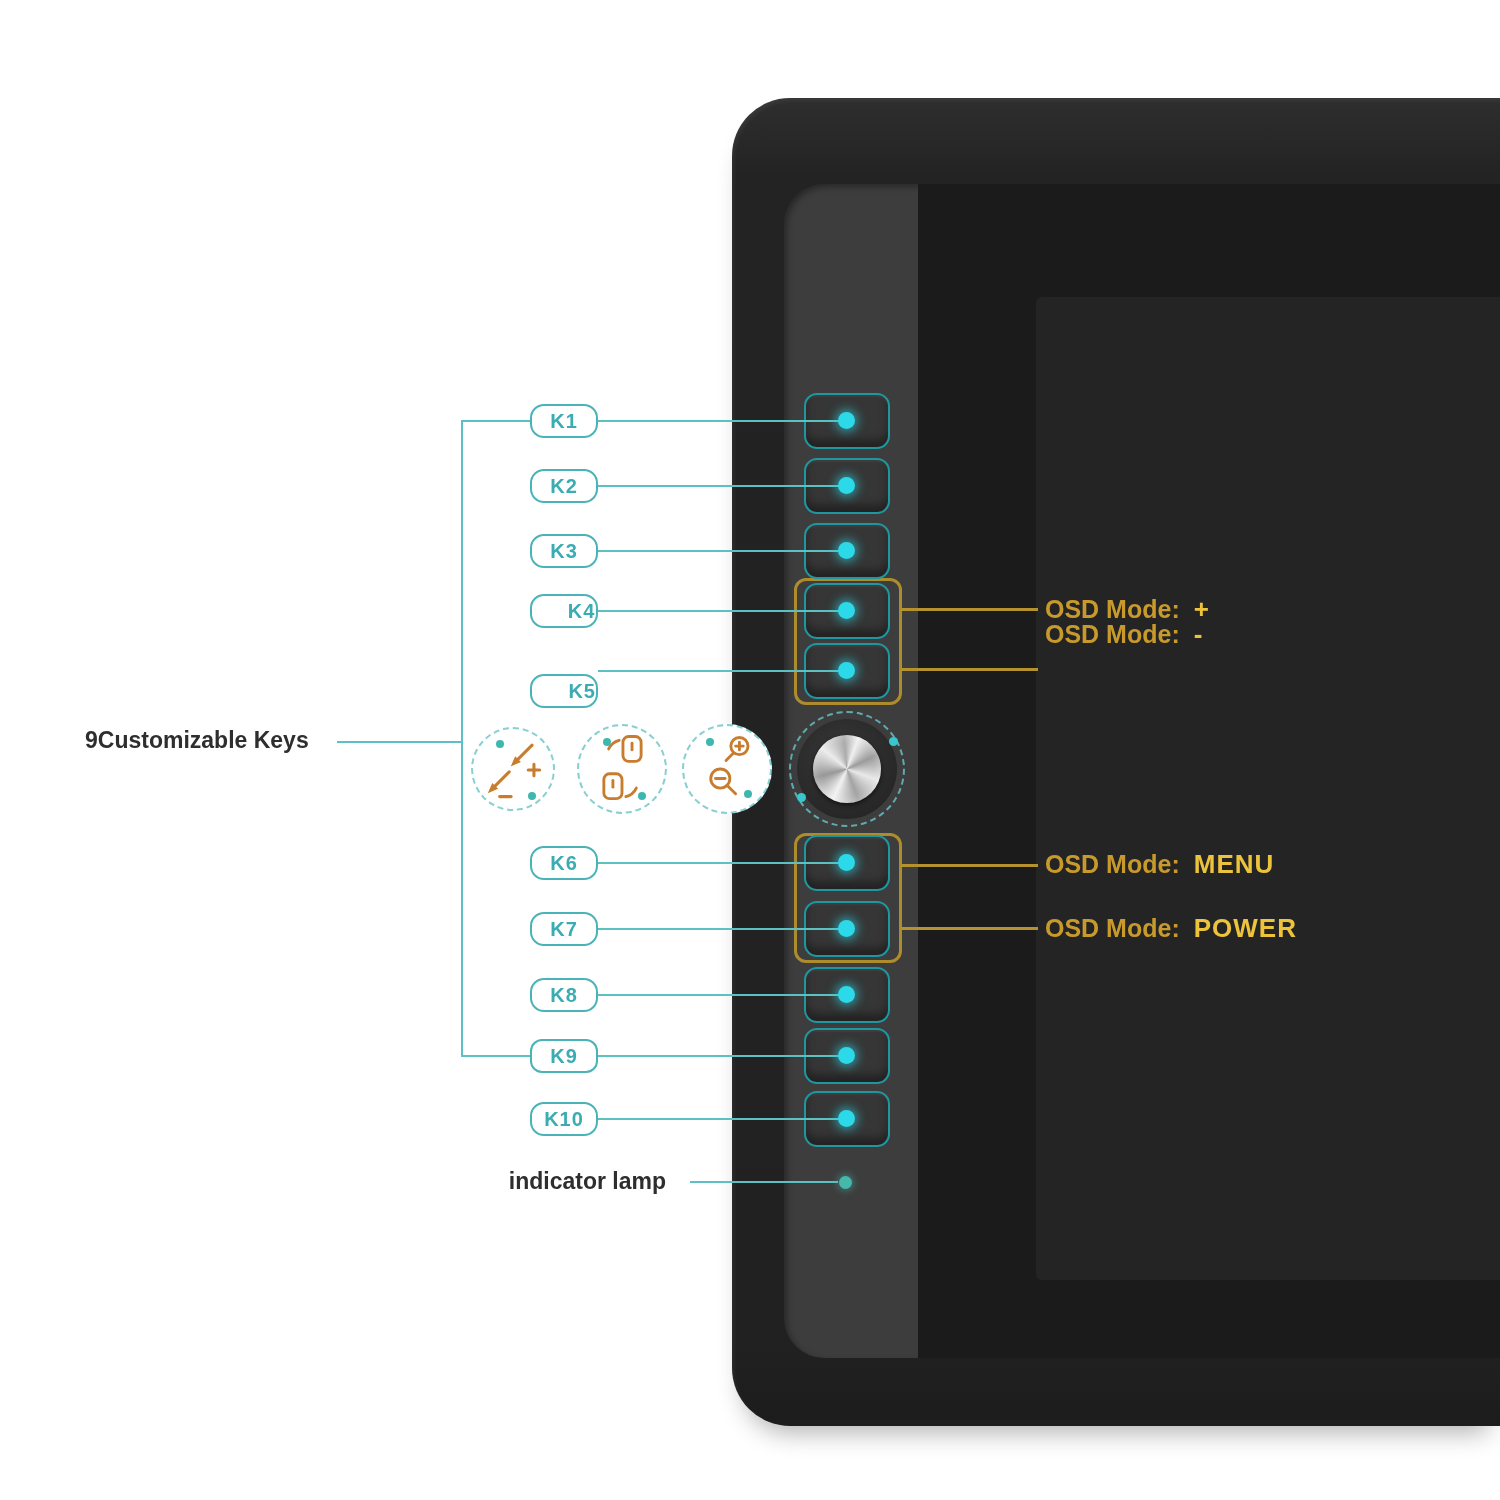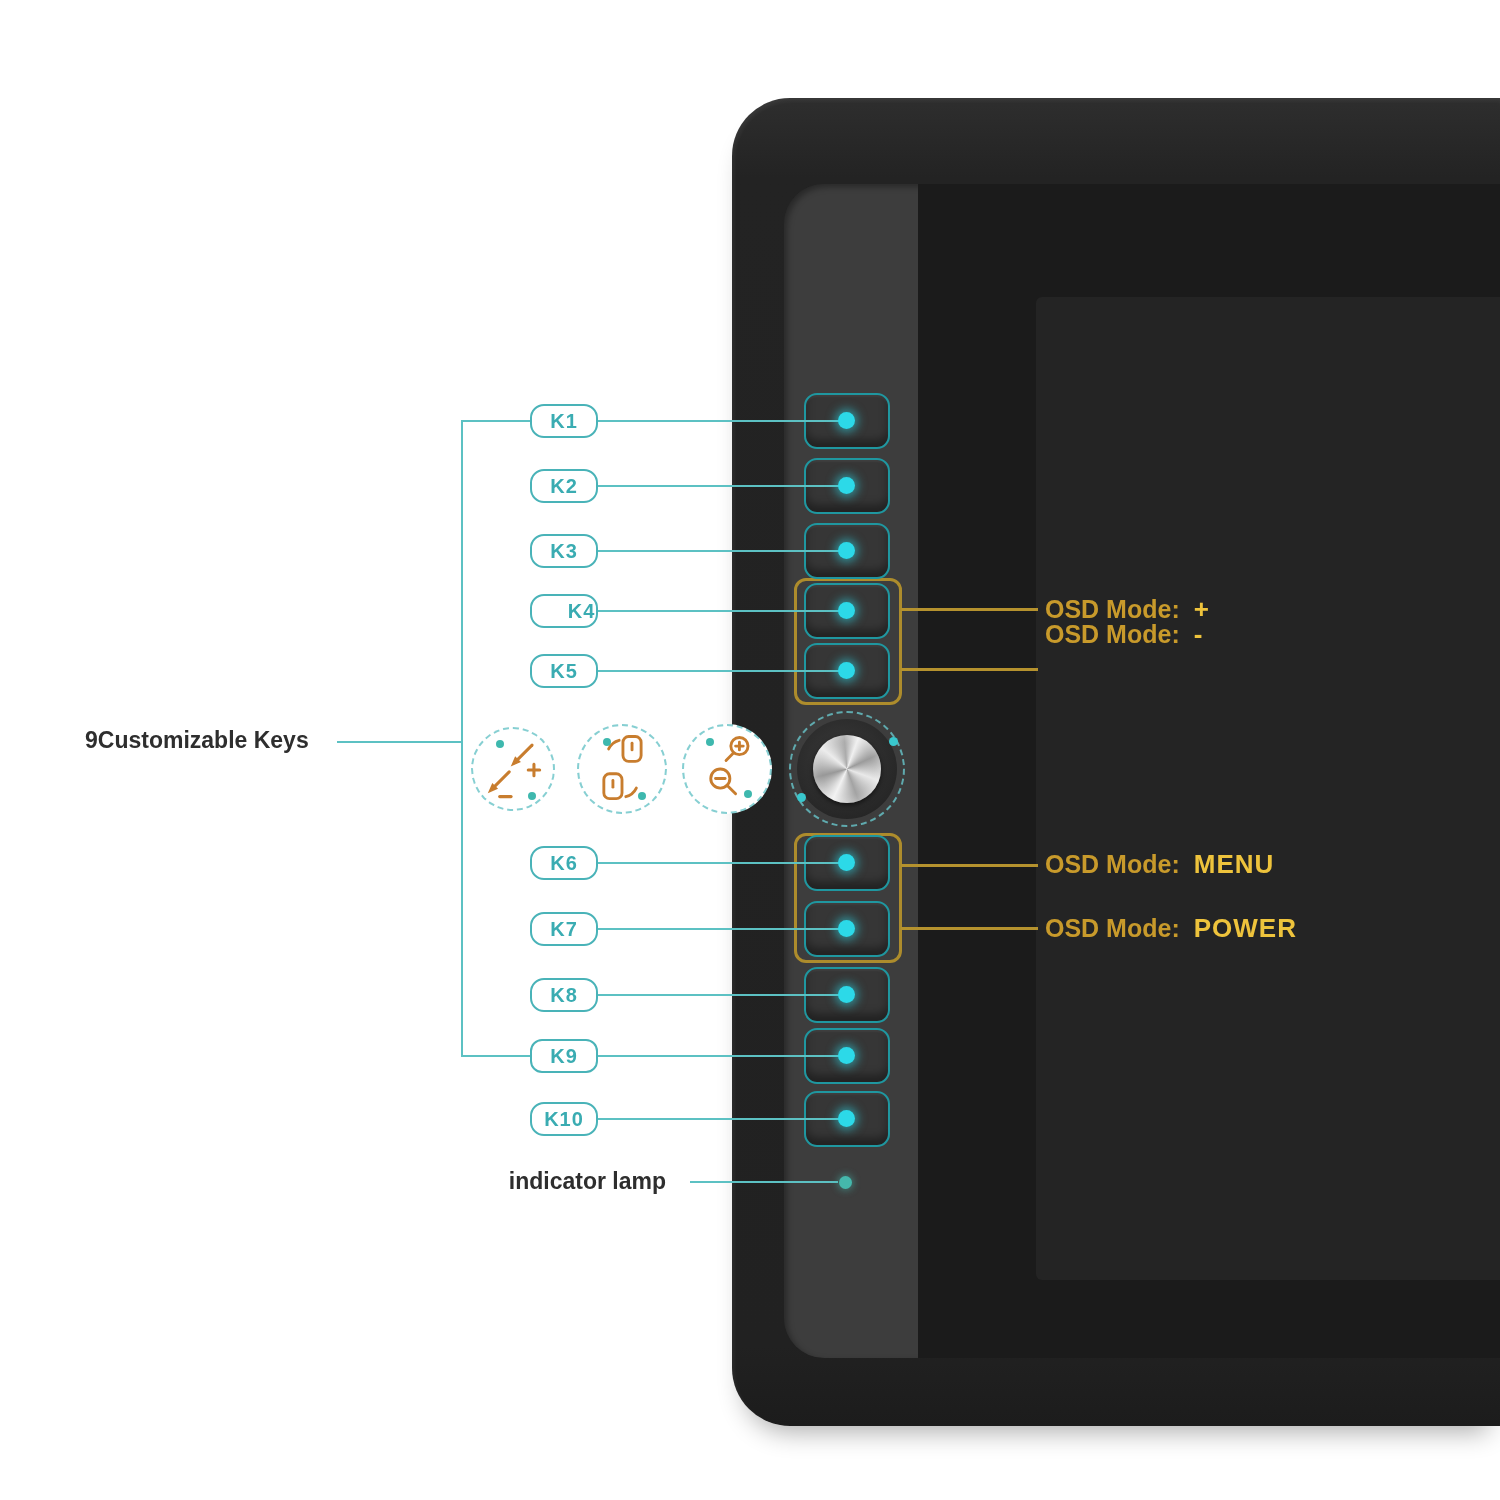--- a/index.html
+++ b/index.html
@@ -140,21 +140,21 @@
     </div>
   <div class="pill" style="top:469px;">
       <span>K2</span>
     </div>
   <div class="pill" style="top:534px;">
       <span>K3</span>
     </div>
   <div class="pill" style="top:594px;padding-left:35px;">
       <span>K4</span>
     </div>
-  <div class="pill" style="top:654px;">
+  <div class="pill" style="top:674px;justify-content:flex-end;">
       <span>K5</span>
     </div>
   <div class="pill" style="top:846px;">
       <span>K6</span>
     </div>
   <div class="pill" style="top:912px;">
       <span>K7</span>
     </div>
   <div class="pill" style="top:978px;">
       <span>K8</span>

